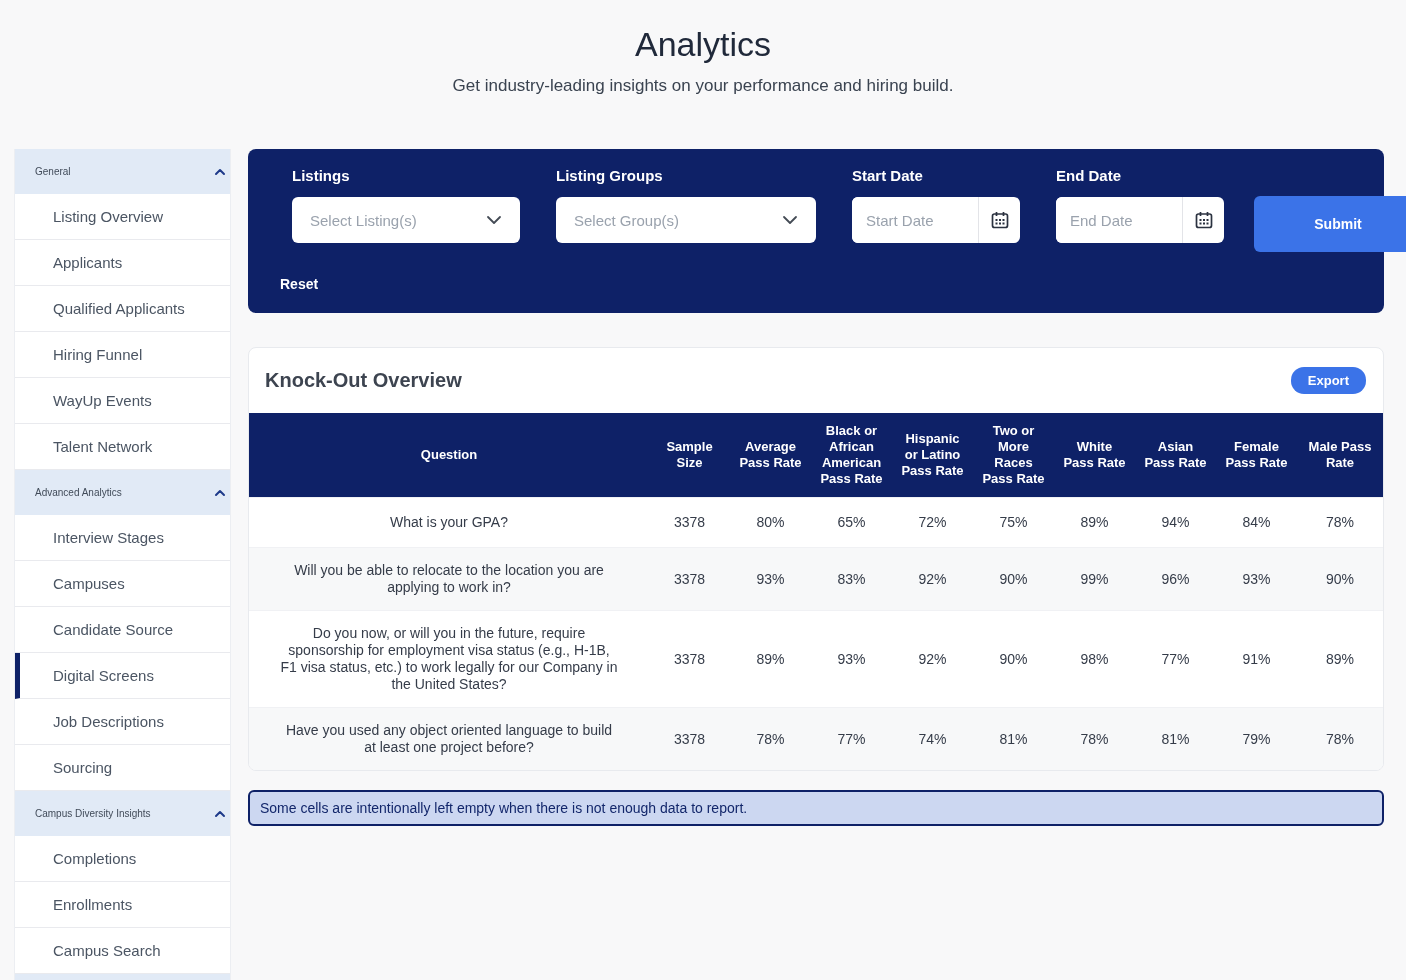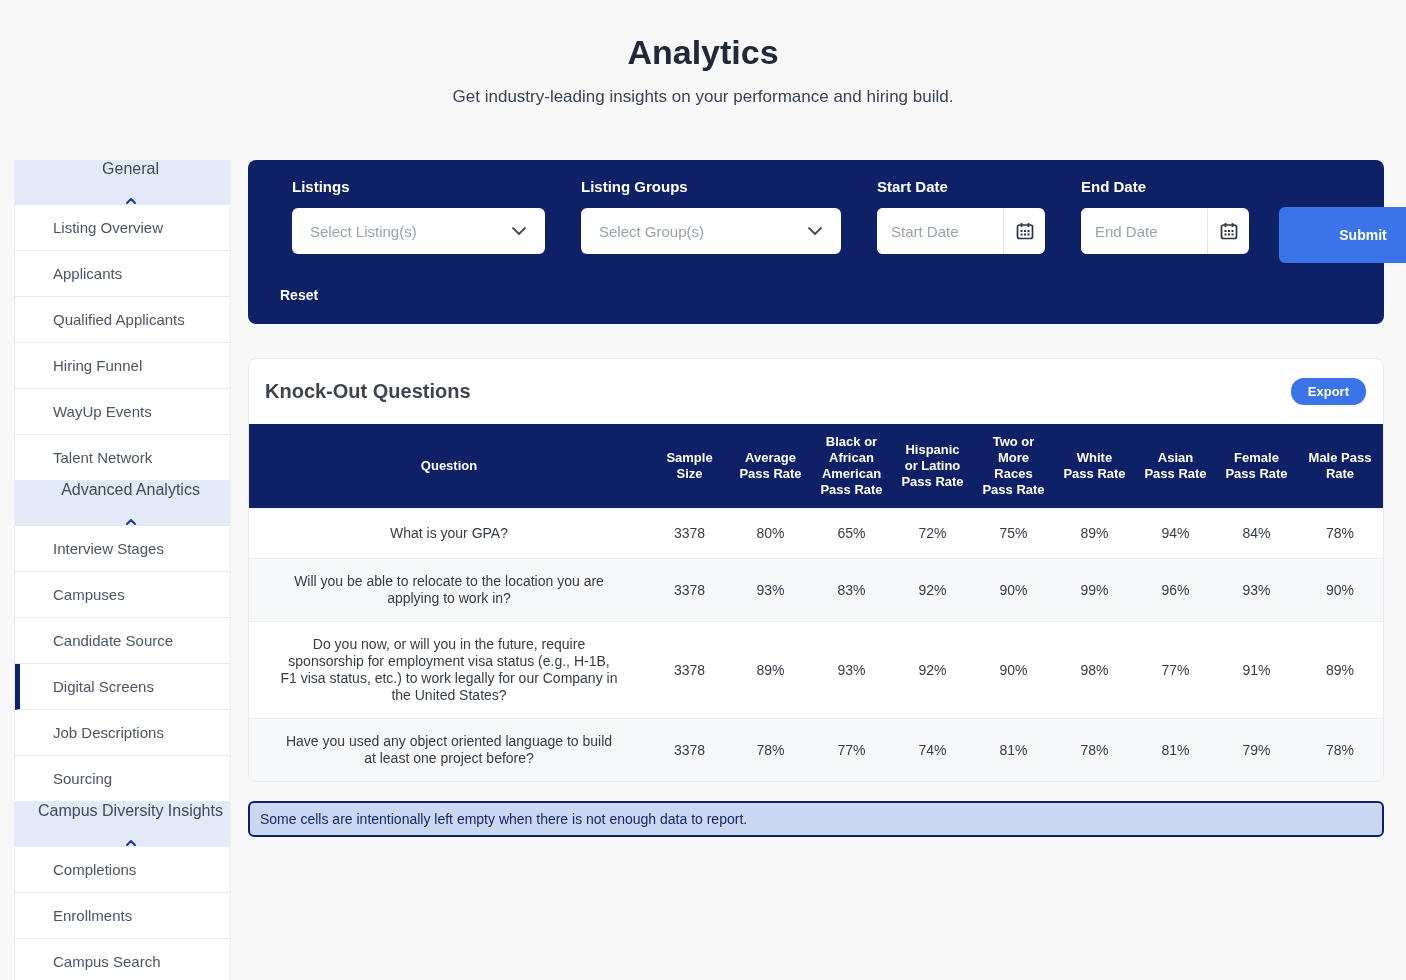--- a/index.html
+++ b/index.html
@@ -6,51 +6,51 @@
   html, body { margin: 0; padding: 0; }
   body {
     width: 1406px; height: 980px; overflow: hidden;
     background: #f8f8f9;
     font-family: "Liberation Sans", "DejaVu Sans", sans-serif;
     color: #323a47;
   }
 
   
   .page-head { text-align: center; padding-top: 18px; }
-  .page-title { font-size: 34px; line-height: 44px; font-weight: 700; color: #20293a; margin: 12px; }
+  .page-title { font-size: 34px; line-height: 44px; font-weight: 400; color: #20293a; margin: 4px; }
   .page-subtitle { font-size: 17px; line-height: 22px; color: #3a4350; margin-top: 9px; }
 
   
   .layout { display: flex; align-items: flex-start; gap: 17px; padding: 0 22px 0 14px; margin-top: 52px; }
 
   
   .sidebar { width: 217px; flex: none; border: 1px solid #eceef2; border-top: none; border-bottom: none; }
   .side-section {
     background: #e1eaf6; height: 45px; display: flex; align-items: center;
     justify-content: space-between; padding: 0 4px 0 20px;
-    font-size: 16px; color: #414b59; cursor: pointer; flex-direction: column;
+    font-size: 10px; color: #414b59; cursor: pointer;
   }
   .side-item {
     background: #fff; height: 46px; display: flex; align-items: center;
     padding: 0 8px 0 38px; font-size: 15px; color: #4b5563;
     border-bottom: 1px solid #e9eaee; cursor: pointer;
   }
   .side-item.active { border-left: 5px solid #0e2167; padding-left: 33px; }
   .side-sliver { background: #e1eaf6; height: 9px; }
 
   
   .filter-card { background: #0e2167; border-radius: 8px; padding: 18px 24px 20px; color: #fff; }
   .filter-row { display: flex; gap: 16px; }
   .ffield { display: flex; flex-direction: column; margin-left: 20px; }
   .flabel { font-size: 15px; font-weight: 700; margin-bottom: 13px; color: #fff; }
   .select {
     background: #fff; border-radius: 6px; height: 46px; display: flex; align-items: center;
     justify-content: space-between; padding: 0 18px; cursor: pointer;
   }
-  .w-listings { width: 253px; }
+  .w-listings { width: 228px; }
   .w-groups { width: 260px; gap: 6px; }
   .placeholder-text { color: #9aa2ad; font-size: 15px; }
   .datewrap { background: #fff; border-radius: 6px; height: 46px; display: flex; align-items: stretch; overflow: hidden; width: 168px; }
   .dinput {
     border: none; outline: none; flex: 1; min-width: 0; padding: 0 4px 0 14px;
     font-size: 15px; color: #333a45; font-family: "Liberation Sans", "DejaVu Sans", sans-serif;
   }
   .dinput::placeholder { color: #9aa2ad; opacity: 1; }
   .calseg { width: 42px; border-left: 1px solid #e3e4e8; display: flex; align-items: center; justify-content: center; cursor: pointer; }
   .submit-wrap { padding-top: 29px; }
@@ -224,21 +224,21 @@
 
         <div class="submit-wrap">
           <button class="submit-btn">Submit</button>
         </div>
       </div>
       <a class="reset-link">Reset</a>
     </section>
 
     <section class="ko-card">
       <div class="ko-head">
-        <div class="ko-title">Knock-Out Questions</div>
+        <div class="ko-title">Knock-Out Overview</div>
         <button class="export-btn">Export</button>
       </div>
       <table class="ko-table">
         <colgroup>
           <col style="width:400px">
           <col style="width:81px">
             <col style="width:81px">
             <col style="width:81px">
             <col style="width:81px">
           <col style="width:81px">

